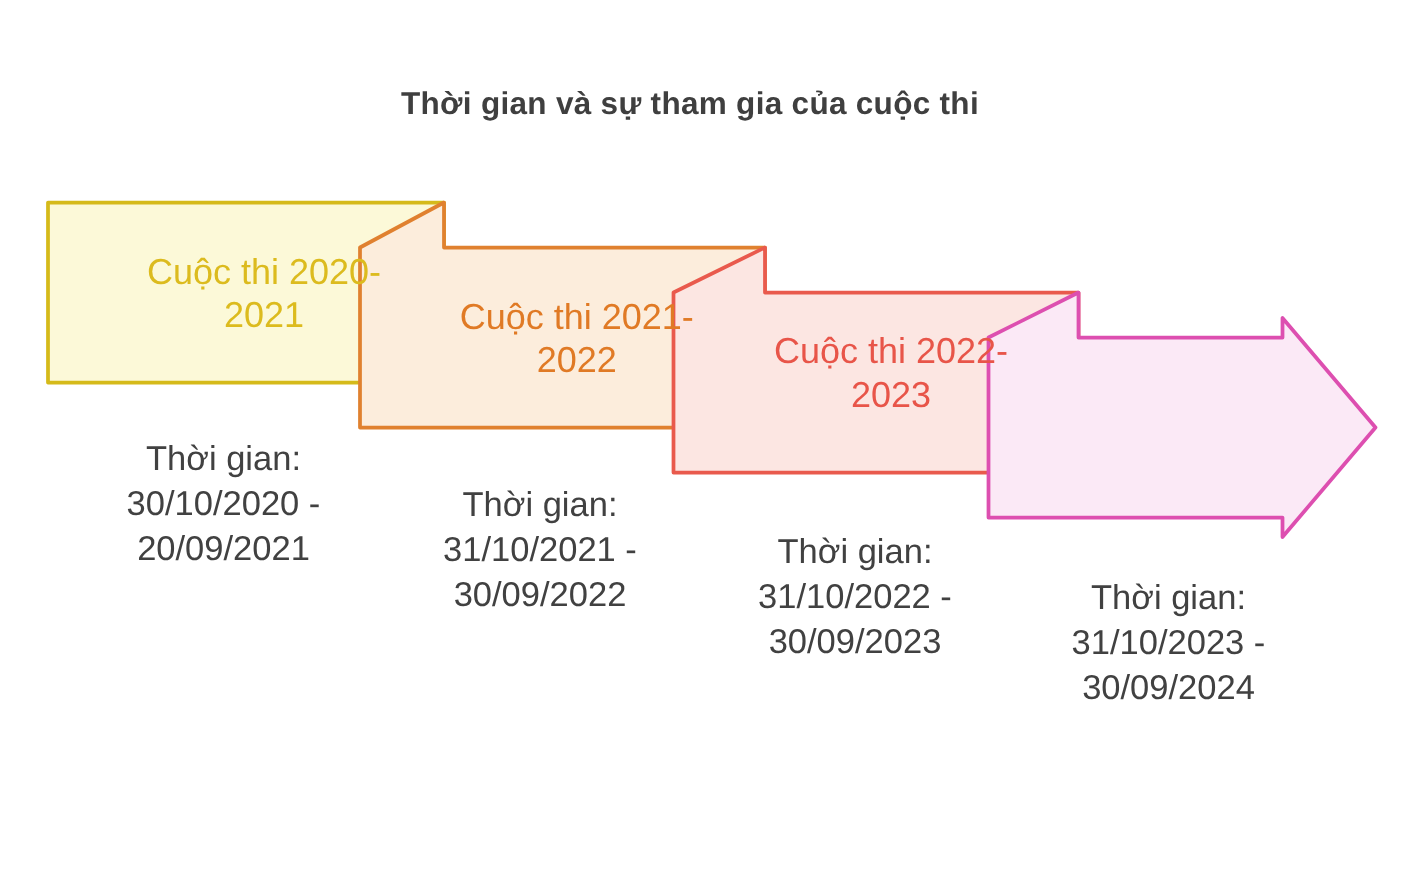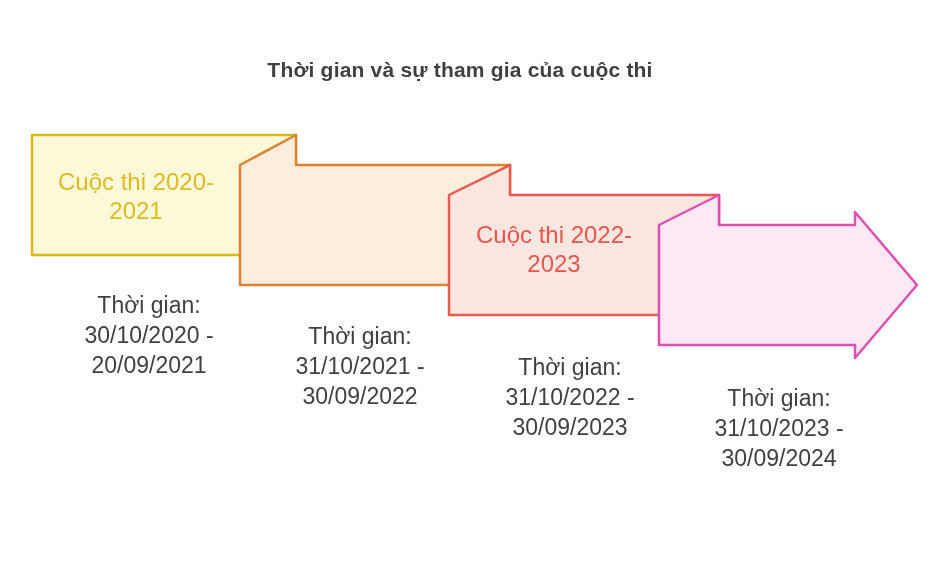--- a/index.html
+++ b/index.html
@@ -3,21 +3,21 @@
 <meta charset="utf-8">
 <style>
   html,body{margin:0;padding:0;background:#ffffff;}
   body{width:948px;height:588px;position:relative;overflow:hidden;
        font-family:"Liberation Sans", sans-serif;}
   .canvas{position:absolute;inset:0;width:948px;height:412px;}
   svg.shapes{position:absolute;left:0;top:0;width:948px;height:588px;}
   .title{position:absolute;left:0;top:58px;width:920px;text-align:center;
          font-size:21px;font-weight:bold;color:#3f3f3f;letter-spacing:0.2px;}
   .stage-label{position:absolute;text-align:center;font-size:24px;
-               line-height:29px;white-space:pre-line;}
+               line-height:29px;white-space:pre-line;margin-left:40px;}
   .stage-dates{position:absolute;text-align:center;font-size:23px;
                line-height:30px;color:#414141;white-space:pre-line;}
   .lbl-1{left:32px;top:167px;width:208px;}
   .lbl-2{left:240px;top:197px;width:209px;}
   .lbl-3{left:449px;top:220px;width:210px;}
   .lbl-4{left:659px;top:257px;width:196px;}
   .dat-1{left:49px;top:290px;width:200px;}
   .dat-2{left:260px;top:321px;width:200px;}
   .dat-3{left:470px;top:352px;width:200px;}
   .dat-4{left:679px;top:383px;width:200px;}
@@ -35,20 +35,22 @@
 
     <polygon points="296,135 240,165 240,285 510,285 510,165 296,165" fill="#FCEDDC" stroke="#E0812F" stroke-width="2.5" stroke-linejoin="round"></polygon>
 
     <polygon points="510,165 449,195 449,315 719,315 719,195 510,195" fill="#FCE6E2" stroke="#E95A4D" stroke-width="2.5" stroke-linejoin="round"></polygon>
 
     <polygon points="719,195 659,225 659,345 855,345 855,358 917,285 855,212 855,225 719,225" fill="#FBE9F6" stroke="#DD4FB0" stroke-width="2.5" stroke-linejoin="round"></polygon>
   </svg>
 
   <div class="stage-label lbl-1" style="color: rgb(220, 187, 30);">Cuộc thi 2020-
 2021</div>
+  <div class="stage-label lbl-2" style="color: rgb(224, 122, 37);">Cuộc thi 2021-
+2022</div>
   <div class="stage-label lbl-3" style="color: rgb(232, 85, 73);">Cuộc thi 2022-
 2023</div>
 
   <div class="stage-dates dat-1" style="color: rgb(65, 65, 65);">Thời gian:
 30/10/2020 -
 20/09/2021</div>
   <div class="stage-dates dat-2" style="color: rgb(65, 65, 65);">Thời gian:
 31/10/2021 -
 30/09/2022</div>
   <div class="stage-dates dat-3" style="color: rgb(65, 65, 65);">Thời gian:

